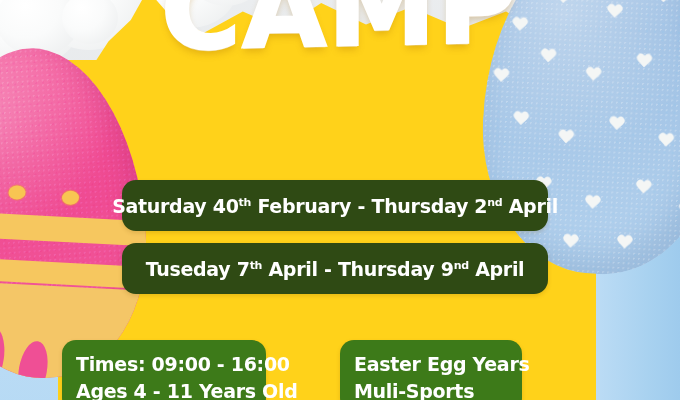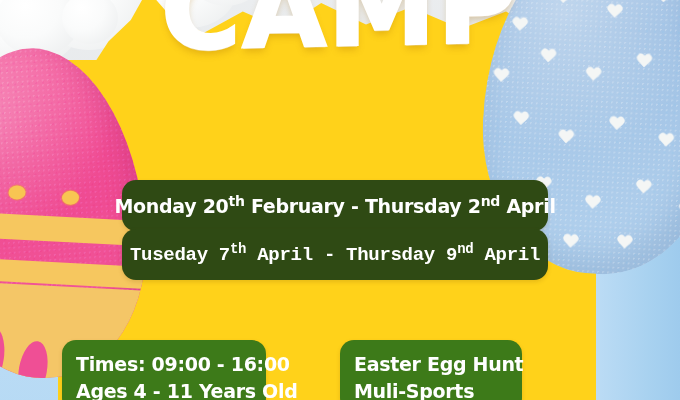--- a/index.html
+++ b/index.html
@@ -182,22 +182,22 @@
     display:flex; align-items:center; justify-content:center;
     color:#ffffff;
     font-family:"DejaVu Sans", sans-serif;
     font-weight:bold;
     font-size:19px;
     letter-spacing:-.3px;
     box-shadow:0 2px 4px rgba(120,80,0,.18);
     white-space:nowrap;
   }
   .banner.b-one { top:180px; }
-  .banner.b-two { top:229px;font-family:Liberation Mono, monospace; }
-  .banner sup { font-size:14px; vertical-align:super; line-height:0; }
+  .banner.b-two { top:243px; }
+  .banner sup { font-size:11px; vertical-align:super; line-height:0; }
 
   .infobox {
     position:absolute;
     top:340px;
     background:#3d7a19;
     border-radius:14px;
     color:#ffffff;
     font-family:"DejaVu Sans", sans-serif;
     font-weight:bold;
     font-size:19px;
@@ -271,34 +271,34 @@
     <div class="heart" style="left:140px; top:300px;"></div>
   </div>
 
   <div class="content">
 
     <div class="title">CAMP</div>
 
 
     <div class="banner b-one">
       <span>
-        <span>Monday</span>&nbsp;<span>20</span><sup>th</sup>&nbsp;<span>February</span>&nbsp;<span>-</span>&nbsp;<span>Thursday</span>&nbsp;<span>2</span><sup>nd</sup>&nbsp;<span>April</span>
+        <span>Saturday</span>&nbsp;<span>40</span><sup>th</sup>&nbsp;<span>February</span>&nbsp;<span>-</span>&nbsp;<span>Thursday</span>&nbsp;<span>2</span><sup>nd</sup>&nbsp;<span>April</span>
       </span>
     </div>
 
     <div class="banner b-two">
       <span>
         <span>Tuseday</span>&nbsp;<span>7</span><sup>th</sup>&nbsp;<span>April</span>&nbsp;<span>-</span>&nbsp;<span>Thursday</span>&nbsp;<span>9</span><sup>nd</sup>&nbsp;<span>April</span>
       </span>
     </div>
 
     <div class="infobox left">
       <span class="line">Times: 09:00 - 16:00</span>
       <span class="line">Ages 4 - 11 Years Old</span>
     </div>
 
     <div class="infobox right">
-      <span class="line">Easter Egg Hunt</span>
+      <span class="line">Easter Egg Years</span>
       <span class="line">Muli-Sports</span>
     </div>
 
   </div>
 </div>
 
 </body></html>

